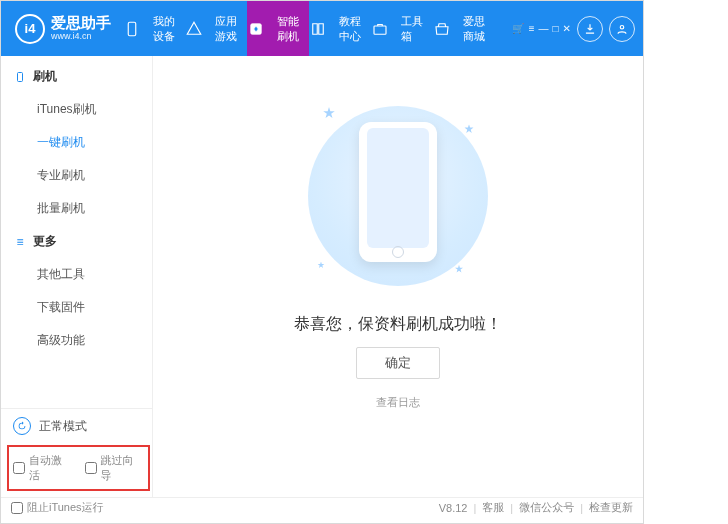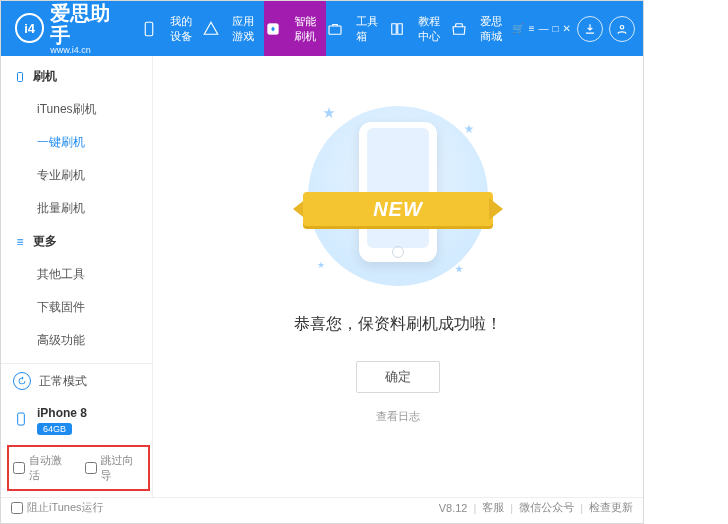--- a/index.html
+++ b/index.html
@@ -3,21 +3,21 @@
 <meta charset="utf-8">
 <style>
   *{box-sizing:border-box;margin:0;padding:0;font-family:"Microsoft YaHei",Arial,sans-serif;}
   body{width:728px;height:524px;overflow:hidden;background:#fff;}
   .app{width:644px;height:524px;display:flex;flex-direction:column;border:1px solid #d9d9d9;}
   
   .header{background:#1e8bf0;height:55px;display:flex;align-items:center;color:#fff;padding:0 8px;}
   .logo{display:flex;align-items:center;gap:6px;padding-left:6px;}
   .logo-circle{width:30px;height:30px;border:2px solid #fff;border-radius:50%;display:flex;align-items:center;justify-content:center;font-weight:bold;font-size:13px;color:#fff;}
   .logo-text{display:flex;flex-direction:column;line-height:1.1;}
-  .logo-text .t1{font-size:20px;font-weight:bold;}
+  .logo-text .t1{font-size:15px;font-weight:bold;}
   .logo-text .t2{font-size:9px;opacity:.9;}
   .nav{display:flex;margin-left:12px;height:100%;}
   .nav-item{width:62px;display:flex;flex-direction:row;align-items:center;justify-content:center;gap:12px;font-size:11px;cursor:pointer;}
   .nav-item.active{background:#a21caf;}
   .nav-icon{width:18px;height:18px;display:flex;align-items:center;justify-content:center;}
   .nav-icon svg{fill:#fff;stroke:#fff;}
   .win-ctrls{margin-left:auto;display:flex;align-items:center;gap:6px;}
   .win-bar{display:flex;gap:4px;font-size:10px;opacity:.9;}
   .win-bar span{cursor:pointer;}
   .rbtn{width:26px;height:26px;border:1.5px solid rgba(255,255,255,.8);border-radius:50%;display:flex;align-items:center;justify-content:center;cursor:pointer;}
@@ -50,21 +50,21 @@
   .phone:before{content:"";position:absolute;top:6px;left:8px;right:8px;bottom:14px;background:#e5f1ff;border-radius:6px;}
   .phone:after{content:"";position:absolute;bottom:4px;left:50%;transform:translateX(-50%);width:10px;height:10px;border-radius:50%;border:1px solid #cfd8e3;}
   .ribbon{position:absolute;left:50%;top:56%;transform:translate(-50%,-50%);width:190px;height:52px;}
   .ribbon .band{position:absolute;left:0;right:0;top:10px;height:34px;background:#f5c431;border-radius:4px;display:flex;align-items:center;justify-content:center;color:#fff;font-weight:900;font-size:20px;letter-spacing:1px;box-shadow:0 3px 0 #e0ad1a;font-style:italic;}
   .ribbon .tail{position:absolute;width:0;height:0;top:16px;}
   .ribbon .tail.l{left:-10px;border-top:11px solid transparent;border-bottom:11px solid transparent;border-right:14px solid #e7b526;}
   .ribbon .tail.r{right:-10px;border-top:11px solid transparent;border-bottom:11px solid transparent;border-left:14px solid #e7b526;}
   .star{position:absolute;background:#a7d4ff;width:6px;height:6px;clip-path:polygon(50% 0,61% 35%,98% 35%,68% 57%,79% 91%,50% 70%,21% 91%,32% 57%,2% 35%,39% 35%);border-radius:1px;}
   .s1{top:14px;left:28px;transform:scale(2);} .s2{top:30px;right:26px;transform:scale(1.6);} .s3{bottom:28px;left:20px;transform:scale(1.2);} .s4{bottom:24px;right:36px;transform:scale(1.4);}
   .success-text{margin-top:18px;font-size:16px;color:#333;}
-  .ok-btn{margin-top:26px;border:1px solid #d8d8d8;background:#fff;padding:6px 28px;font-size:13px;color:#555;cursor:pointer;border-radius:2px;}
+  .ok-btn{margin-top:12px;border:1px solid #d8d8d8;background:#fff;padding:6px 28px;font-size:13px;color:#555;cursor:pointer;border-radius:2px;}
   .loglink{margin-top:16px;font-size:11px;color:#999;cursor:pointer;}
   
   .footer{height:26px;border-top:1px solid #eee;display:flex;align-items:flex-end;font-size:11px;color:#8c8c8c;padding:8px 10px;gap:10px;}
   .footer .left{display:flex;align-items:center;gap:4px;}
   .footer .right{margin-left:auto;display:flex;align-items:center;gap:6px;}
   .footer .sep{color:#ccc;}
 </style>
 </head>
 <body>
 
@@ -100,33 +100,33 @@
             <svg viewBox="0 0 24 24" width="18" height="18">
               <rect x="5" y="5" width="14" height="14" rx="2" fill="#fff"></rect>
               <path d="M9 12l3-4 3 4-3 4z" fill="#1e8bf0"></path>
             </svg>
           </span>
         <span>智能刷机</span>
       </div>
       <div class="nav-item">
         <span class="nav-icon">
             <svg viewBox="0 0 24 24" width="18" height="18">
+              <path d="M5 5h6v14H5zM13 5h6v14h-6z" fill="none" stroke-width="1.5"></path>
+            </svg>
+          </span>
+        <span>教程中心</span>
+      </div>
+      <div class="nav-item">
+        <span class="nav-icon">
+            <svg viewBox="0 0 24 24" width="18" height="18">
               <rect x="4" y="8" width="16" height="11" rx="1" fill="none" stroke-width="1.5"></rect>
               <path d="M9 8V6h6v2" fill="none" stroke-width="1.5"></path>
             </svg>
           </span>
         <span>工具箱</span>
-      </div>
-      <div class="nav-item">
-        <span class="nav-icon">
-            <svg viewBox="0 0 24 24" width="18" height="18">
-              <path d="M5 5h6v14H5zM13 5h6v14h-6z" fill="none" stroke-width="1.5"></path>
-            </svg>
-          </span>
-        <span>教程中心</span>
       </div>
       <div class="nav-item">
         <span class="nav-icon">
             <svg viewBox="0 0 24 24" width="18" height="18">
               <path d="M4 9h16l-1 10H5z M7 9l1-4h8l1 4" fill="none" stroke-width="1.5"></path>
             </svg>
           </span>
         <span>爱思商城</span>
       </div>
     </div>
@@ -180,29 +180,20 @@
 
       <div class="side-bottom">
         <div class="mode-row">
           <span class="micon">
               <svg viewBox="0 0 24 24">
                 <path d="M12 4a8 8 0 108 8h-2a6 6 0 11-6-6v3l4-4-4-4z"></path>
               </svg>
             </span>
           <span>正常模式</span>
         </div>
-        <div class="device-row">
-          <span class="dicon"><svg viewBox="0 0 24 24">
-                <rect x="7" y="3" width="10" height="18" rx="2" stroke-width="1.5"></rect>
-              </svg></span>
-          <div class="dev-col">
-            <span style="font-weight:bold;color:#333">iPhone 8</span>
-            <span class="badge">64GB</span>
-          </div>
-        </div>
         <div class="checks">
           <label>
               <input type="checkbox" style="">
               <span>自动激活</span>
             </label>
           <label>
               <input type="checkbox" style="">
               <span>跳过向导</span>
             </label>
         </div>
@@ -210,25 +201,20 @@
     </div>
 
     <div class="main">
       <div class="illus">
         <div class="disk"></div>
         <div class="phone"></div>
         <div class="star s1"></div>
           <div class="star s2"></div>
           <div class="star s3"></div>
           <div class="star s4"></div>
-        <div class="ribbon">
-          <div class="tail l"></div>
-          <div class="band">NEW</div>
-          <div class="tail r"></div>
-        </div>
       </div>
       <div class="success-text">恭喜您，保资料刷机成功啦！</div>
       <button class="ok-btn">确定</button>
       <div class="loglink">查看日志</div>
     </div>
   </div>
 
   <div class="footer">
     <label class="left">
         <input type="checkbox" style="width: 12px; height: 12px;">

